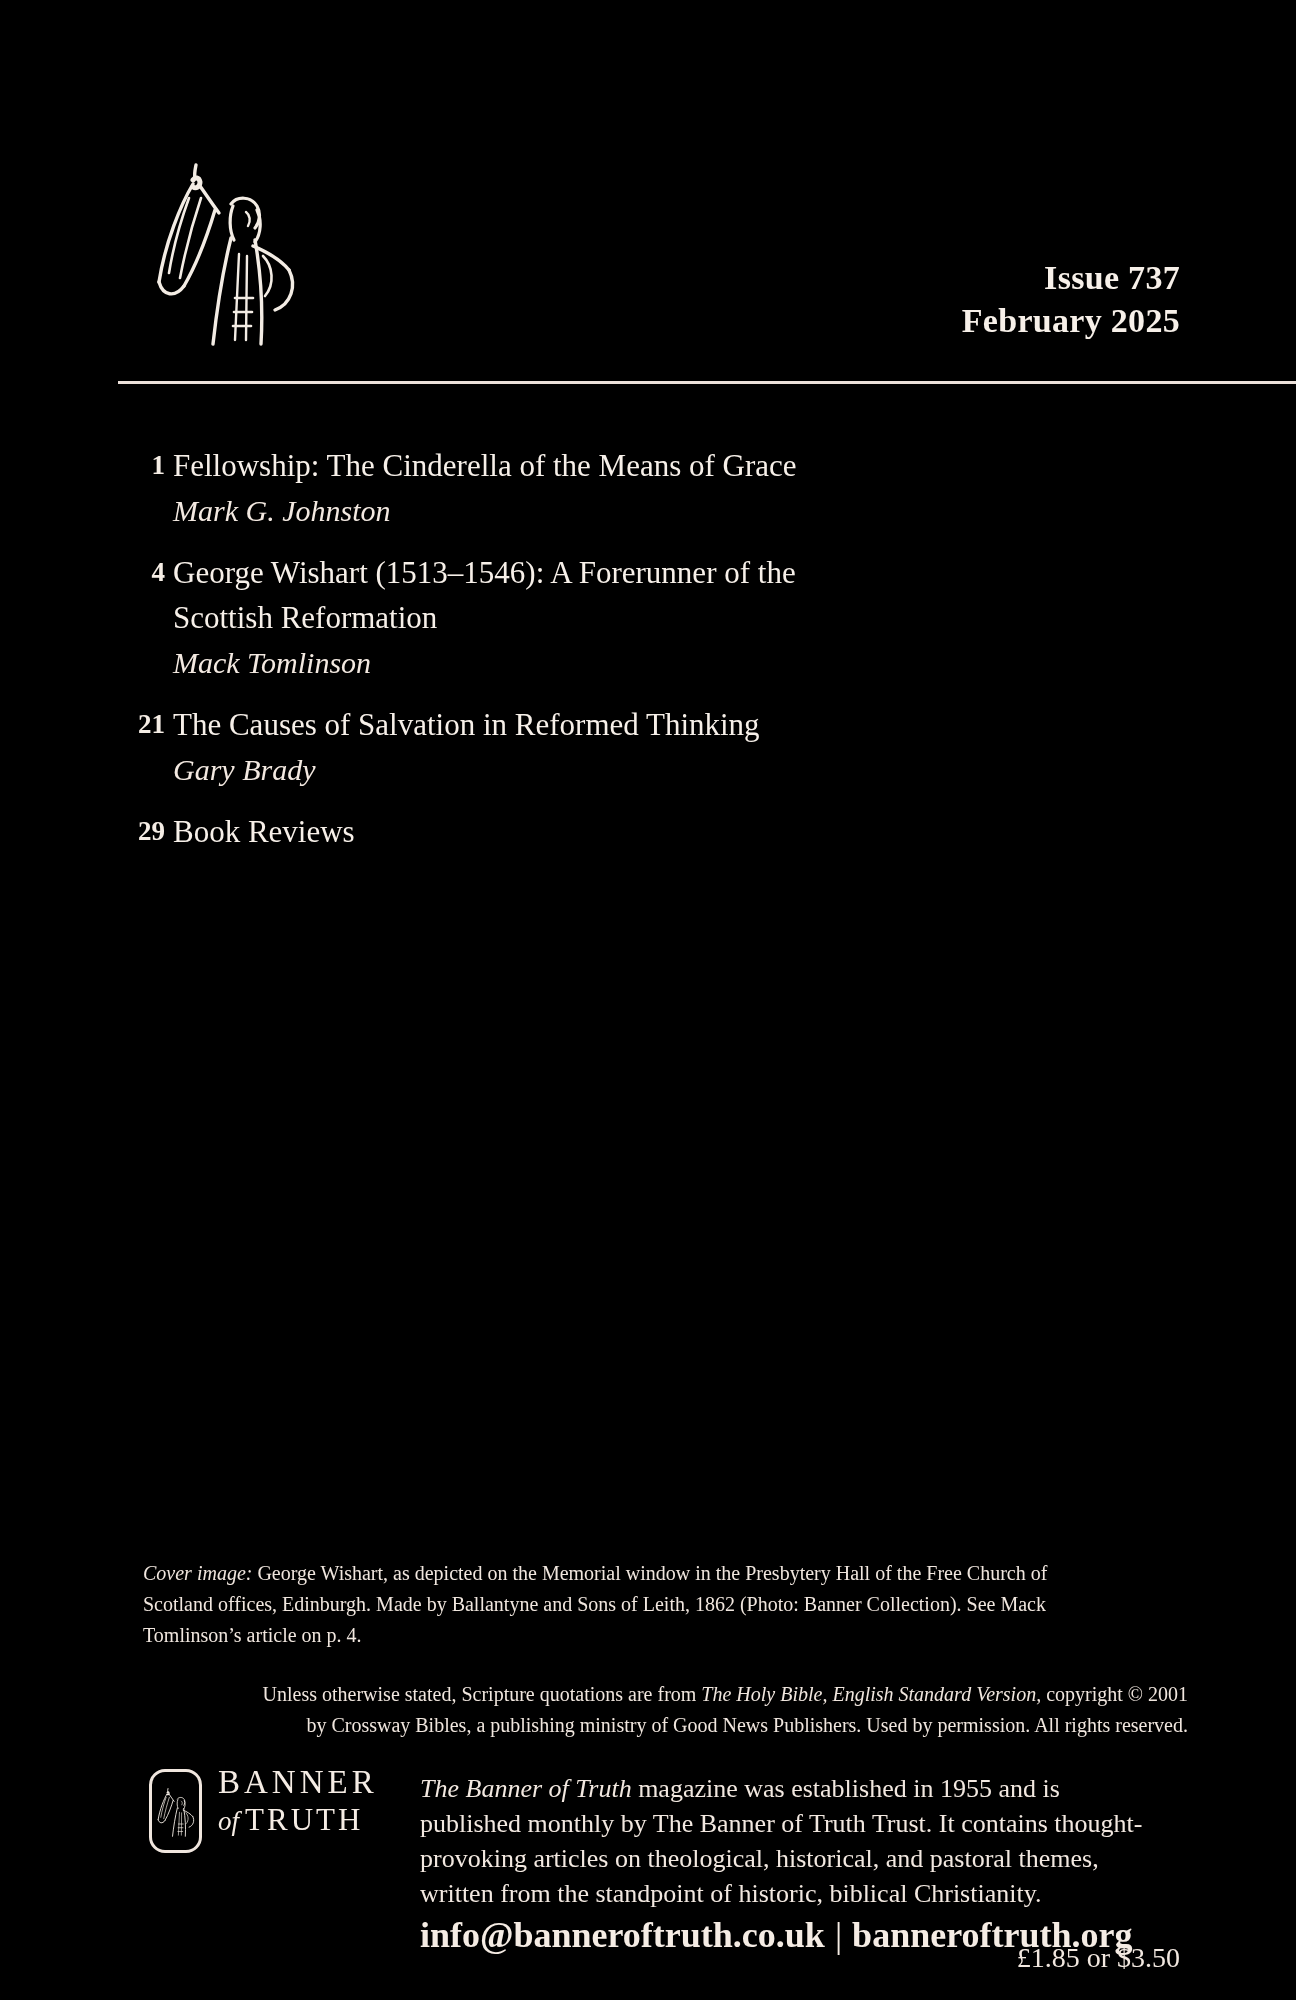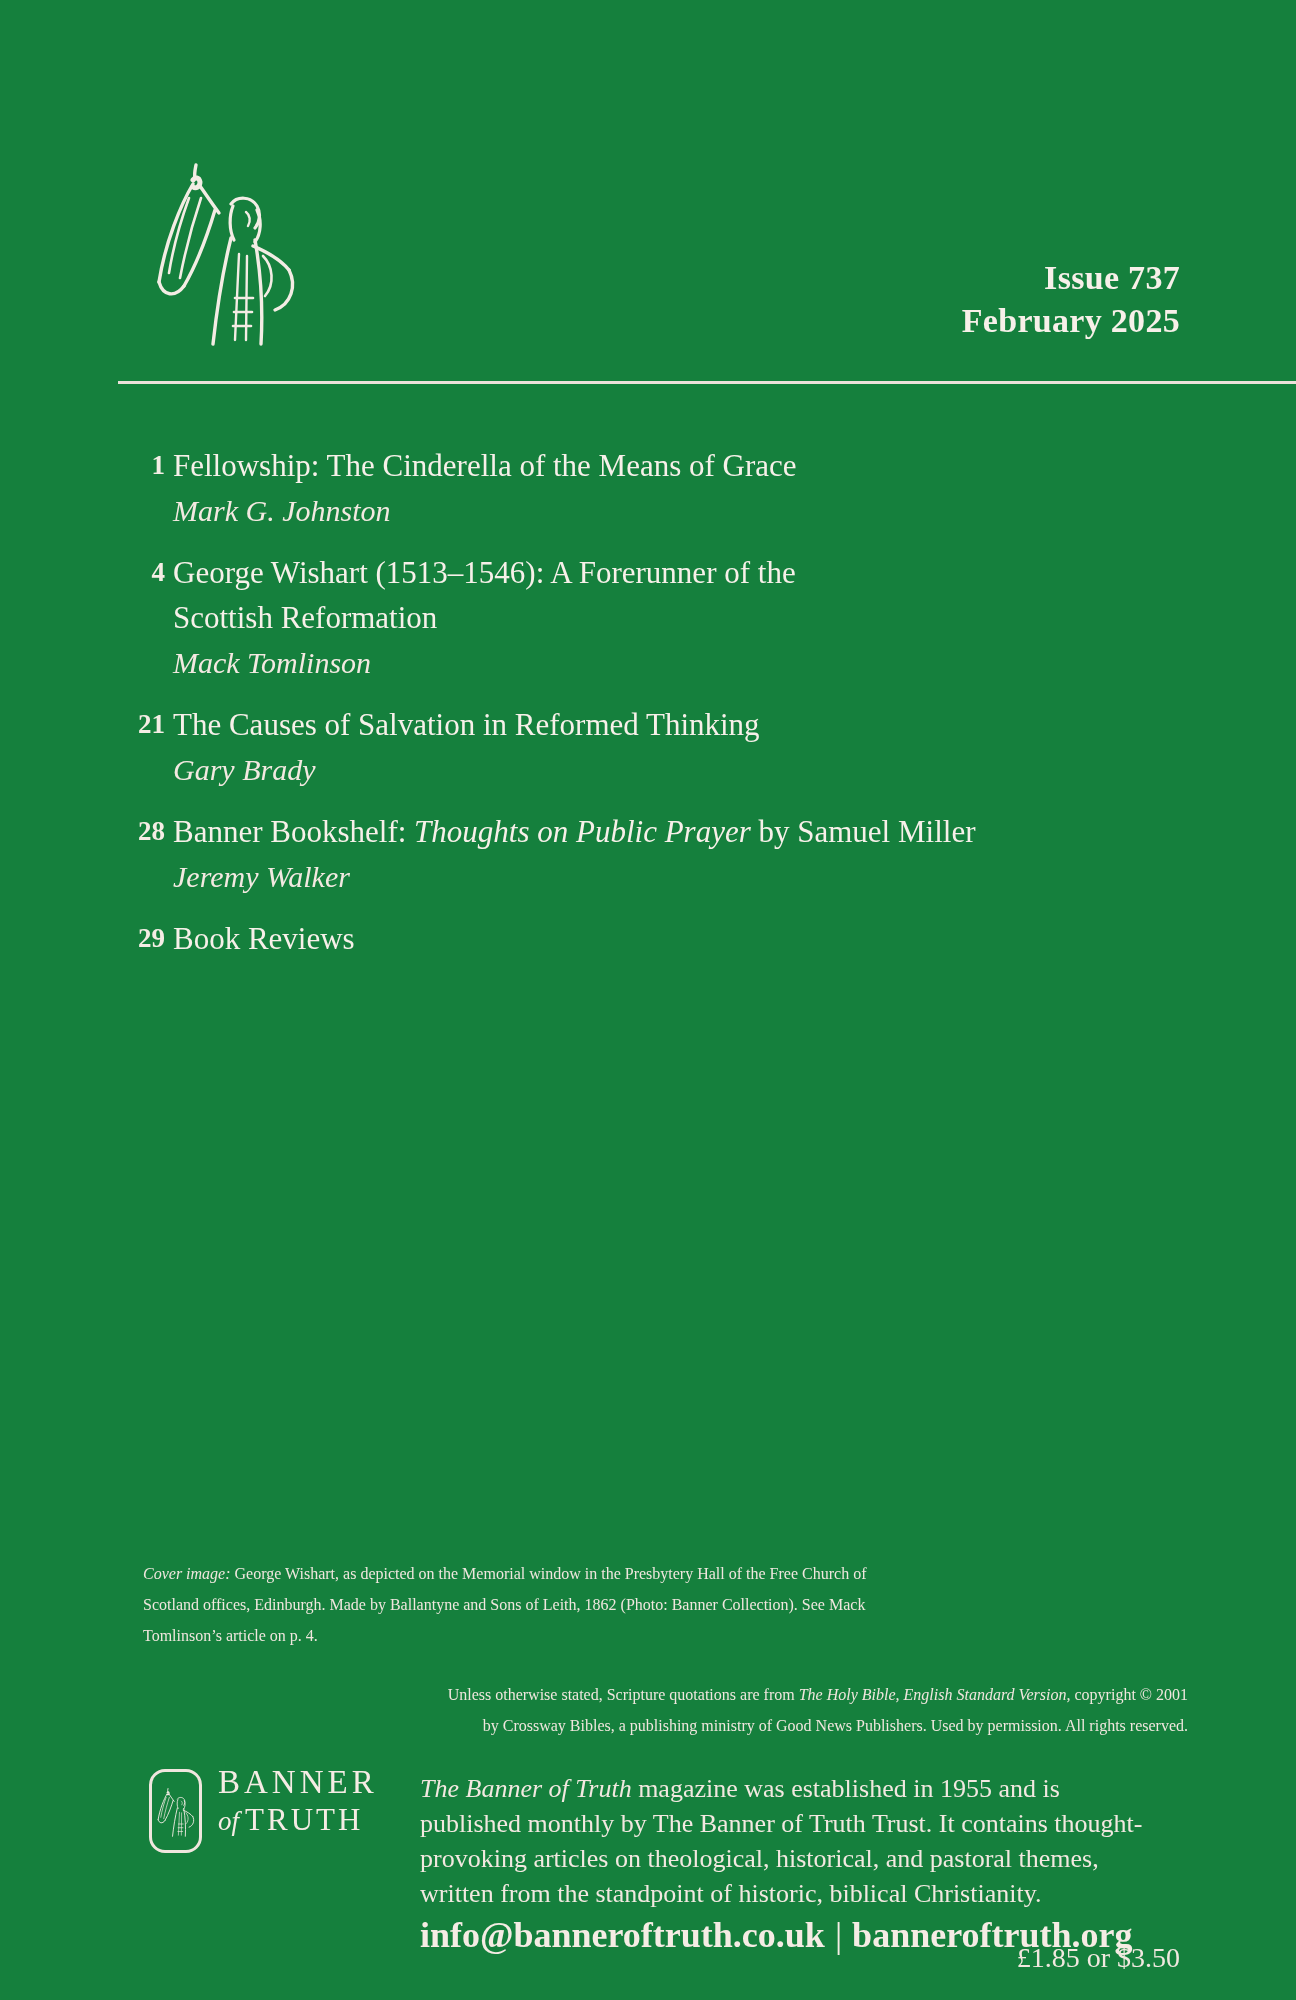--- a/index.html
+++ b/index.html
@@ -1,20 +1,20 @@
 <!DOCTYPE html>
 <html><head>
 <meta charset="utf-8">
 <style>
   html,body{margin:0;padding:0;background:#5a0b0d;}
   .page{
     position:relative;
     width:1296px;height:2000px;
     margin:0 auto;
-    background:#15803d;
+    background:#000000;
     font-family:"Liberation Serif","DejaVu Serif",serif;
     color:#f2e8e0;
     overflow:hidden;
   }
   
   .logo-top{position:absolute;left:150px;top:158px;width:152px;height:190px;}
   .issue-block{
     position:absolute;right:116px;top:256px;
     text-align:right;font-weight:bold;font-size:34px;line-height:43px;
     color:#f7f0e9;letter-spacing:.3px;
@@ -30,21 +30,21 @@
   .entry .txt{margin-left:8px;max-width:995px;}
   .entry .title{
     font-size:31px;line-height:45px;color:#f7f0e9;
     white-space:pre-line;
   }
   .entry .author{font-size:30px;line-height:45px;font-style:italic;color:#f3e9e1;}
   .entry .author:empty{display:none;}
   
   .note{
     position:absolute;left:143px;width:1045px;
-    font-size:16px;line-height:31px;color:#f0e6de;white-space:pre-line;
+    font-size:20px;line-height:31px;color:#f0e6de;white-space:pre-line;
   }
   .note-caption{top:1558px;}
   .note-scripture{top:1679px;text-align:right;}
   
   .logo-box{
     position:absolute;left:149px;top:1769px;width:53px;height:84px;
     border:3px solid #f0e6de;border-radius:16px;box-sizing:border-box;
   }
   .logo-box svg{position:absolute;left:4px;top:4px;}
   .wordmark{position:absolute;left:218px;top:1763px;color:#f5ece4;line-height:38px;white-space:nowrap;}
@@ -143,27 +143,20 @@
 
 
     <div class="entry">
       <div class="num">21</div>
       <div class="txt">
         <div class="title"><span>The Causes of Salvation in Reformed Thinking</span></div>
         <div class="author">Gary Brady</div>
       </div>
     </div>
 
-    <div class="entry">
-      <div class="num">28</div>
-      <div class="txt">
-        <div class="title"><span>Banner Bookshelf: </span><i>Thoughts on Public Prayer</i><span> by Samuel Miller</span></div>
-        <div class="author">Jeremy Walker</div>
-      </div>
-    </div>
 
     <div class="entry">
       <div class="num">29</div>
       <div class="txt">
         <div class="title"><span>Book Reviews</span></div>
 
       </div>
     </div>
 
   </div>

